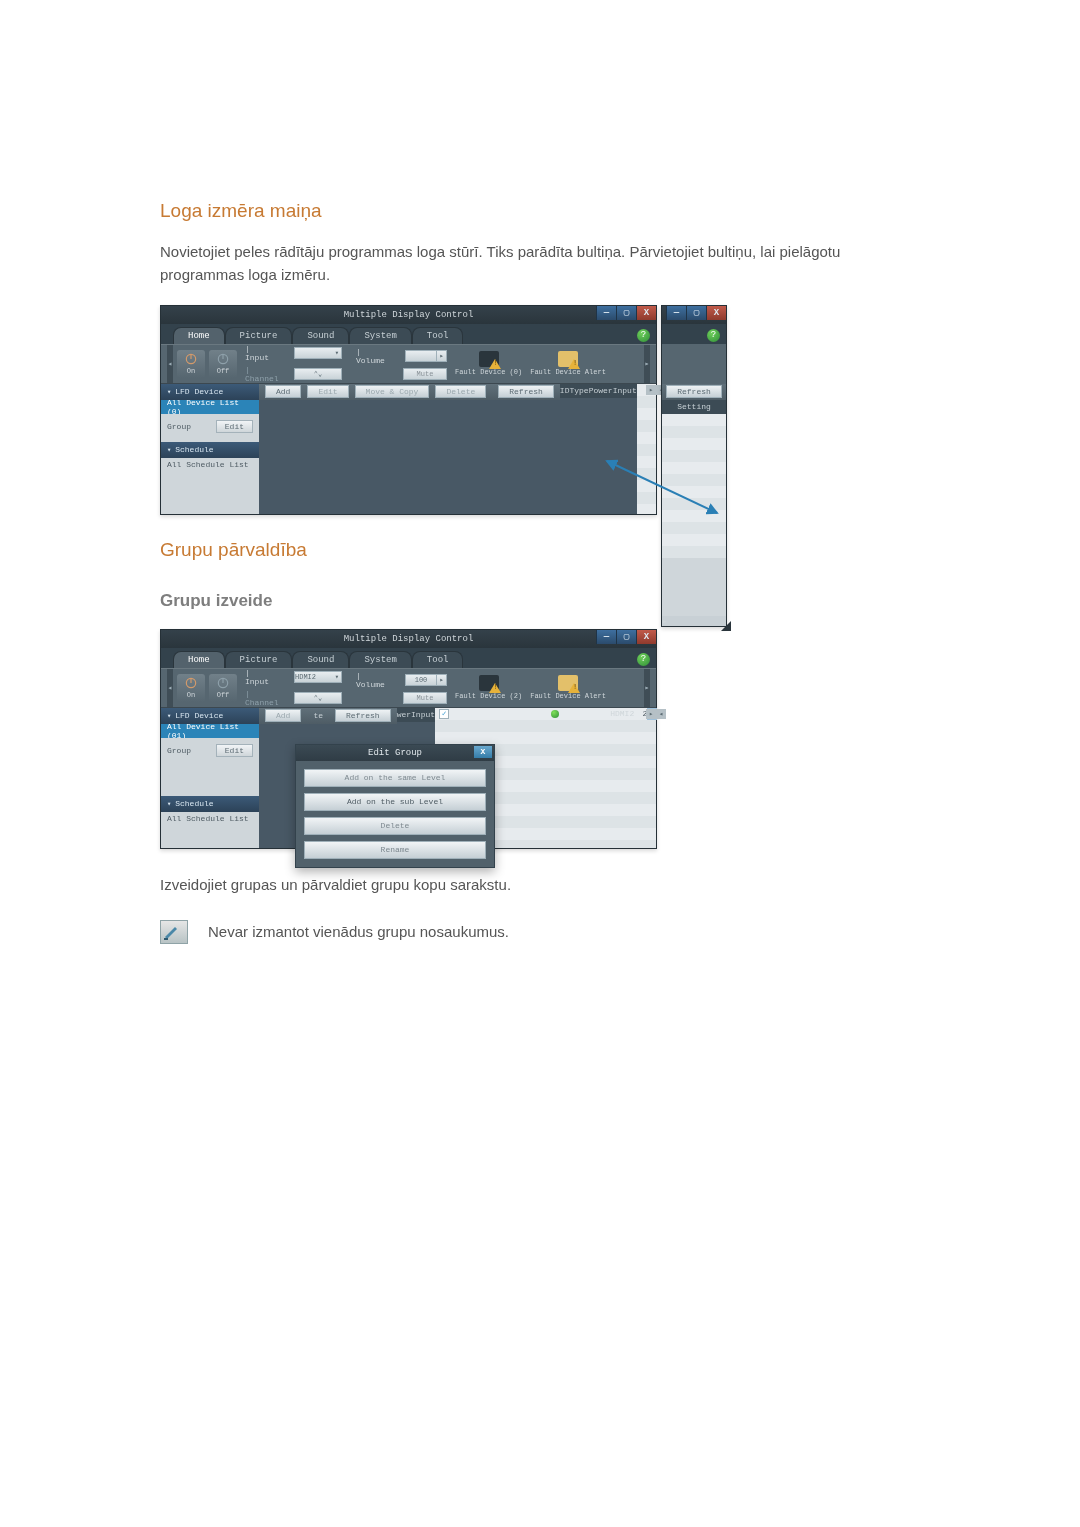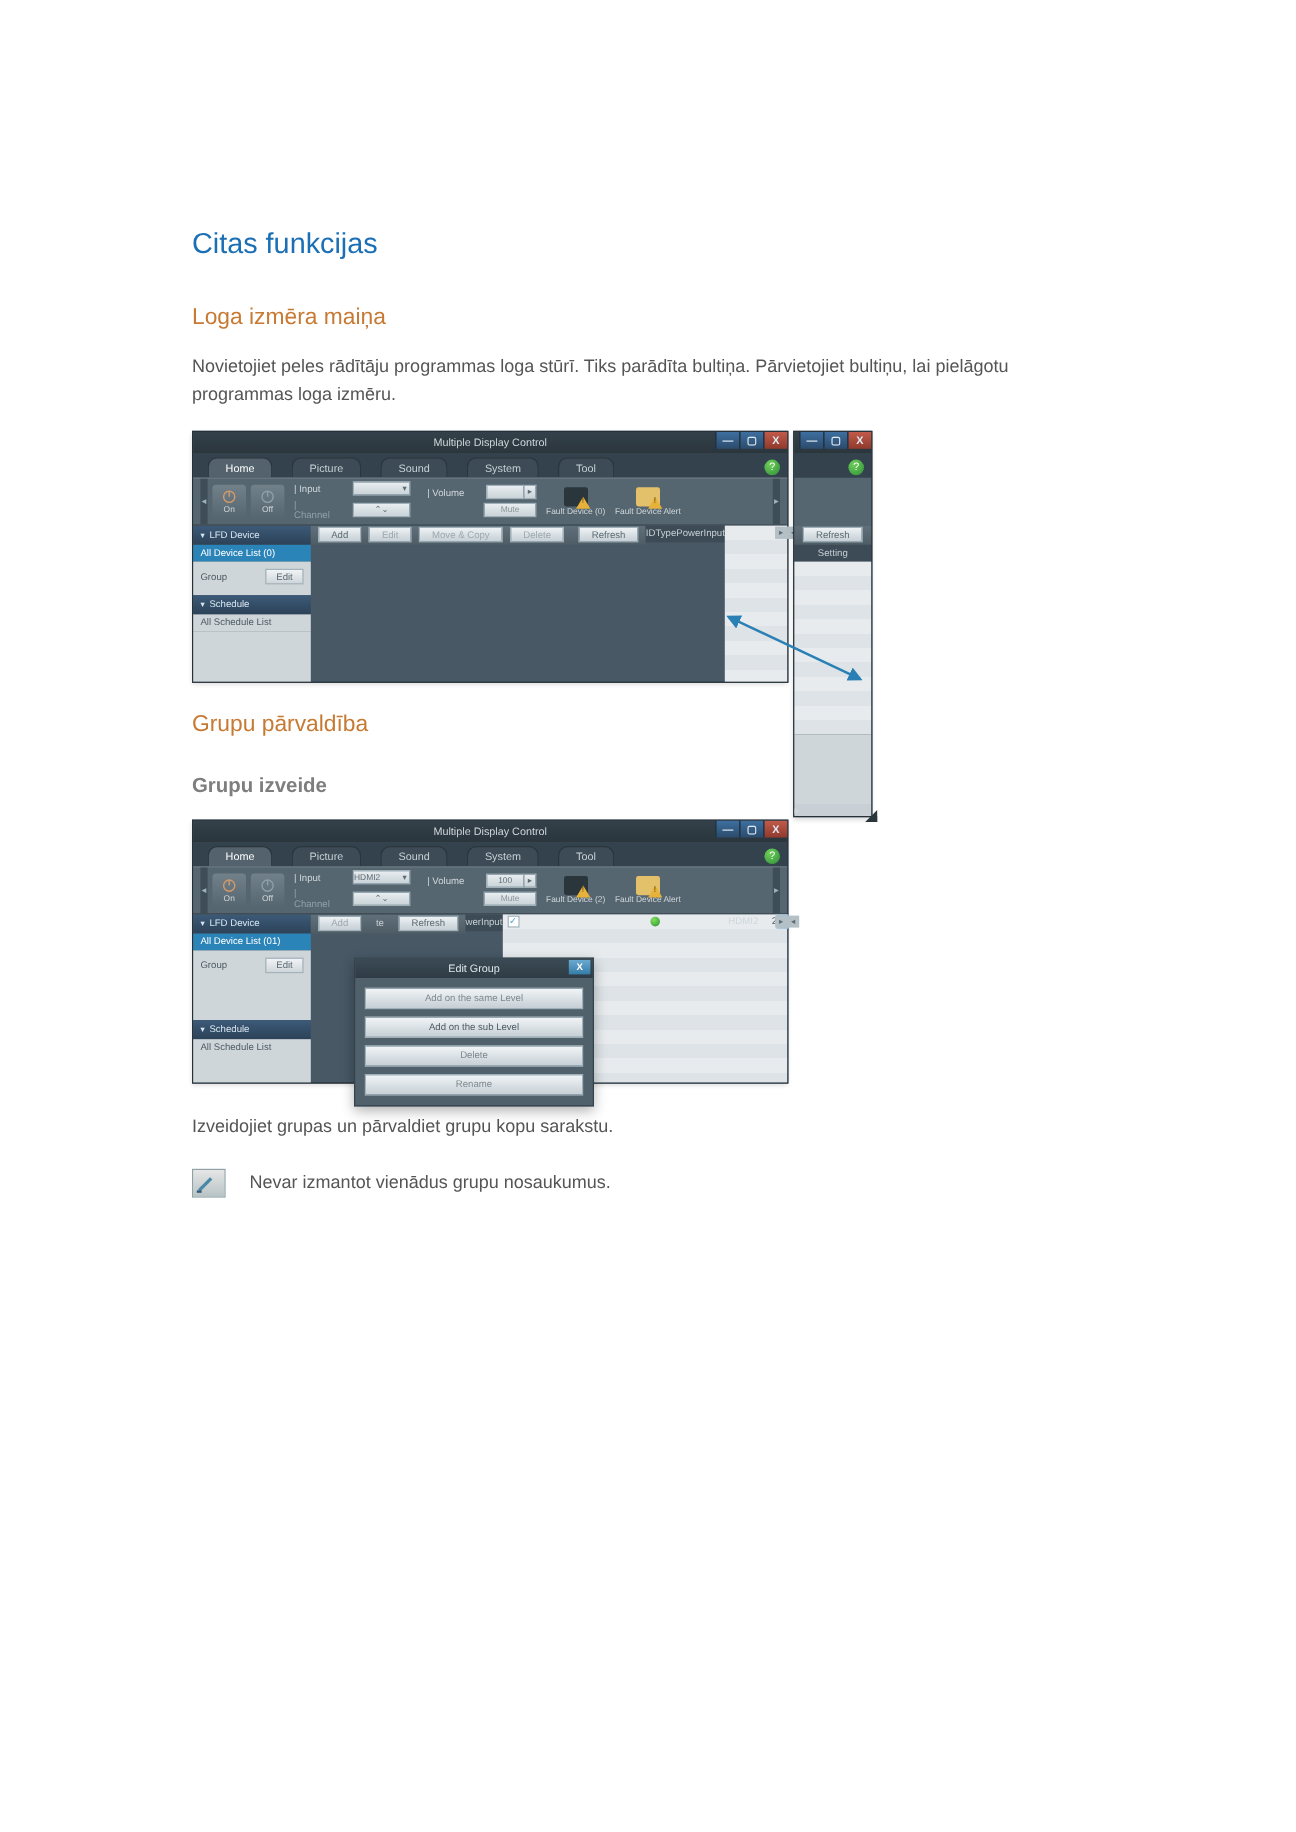--- a/index.html
+++ b/index.html
@@ -12,32 +12,33 @@
   .note-row { display: flex; align-items: center; gap: 20px; margin-top: 24px; }
   .note-icon { width: 28px; height: 24px; background: linear-gradient(#e6e6e6,#b8c3c5); border: 1px solid #8fa3a7; position: relative; }
   .note-icon svg { position: absolute; top: 2px; left: 2px; }
 
   
   .app-frame { position: relative; width: 497px; margin: 4px 0 24px 0; }
   .app-window {
     width: 497px; background: #485865; border: 1px solid #253037;
     font-size: 9px; color: #cfd6da;
     box-shadow: 0 2px 4px rgba(0,0,0,0.15);
+    font-family: Liberation Mono, monospace;
   }
   .titlebar { height: 18px; background: linear-gradient(#34414a,#2a353c);
     display: flex; align-items: center; justify-content: center; position: relative; color: #cfd6da; font-size: 9px; }
   .winbtns { position: absolute; right: 0; top: 0; display: flex; }
   .winbtn { width: 20px; height: 14px; background: linear-gradient(#3e6f9f,#2b4b6c);
     border-left: 1px solid #1f3447; display: flex; align-items: center; justify-content: center;
     color: #dfeaf2; font-weight: bold; font-size: 9px; }
   .winbtn.close { background: linear-gradient(#c15a4a,#8f3a2d); }
   .help-dot { position: absolute; right: 6px; top: 5px; width: 13px; height: 13px; border-radius: 50%;
     background: radial-gradient(circle at 35% 30%, #6fcf5a, #2f8f38); color: #fff; font-size: 9px;
     display: flex; align-items: center; justify-content: center; }
-  .tabs-row { height: 20px; background: #33424c; display: flex; align-items: flex-end; padding: 0 12px; gap: 16px; position: relative; }
+  .tabs-row { height: 20px; background: #33424c; display: flex; align-items: flex-end; padding: 0 12px; gap: 0; position: relative; }
   .tab { padding: 3px 14px; font-size: 9px; color: #c7d0d5; background: #3c4b55; border-top-left-radius: 8px; border-top-right-radius: 8px; border: 1px solid #2a353c; border-bottom: none; }
   .tab.active { background: #53626c; color: #fff; }
 
   .toolbar { height: 40px; background: #566670; display: flex; align-items: center; padding: 0 6px; gap: 4px; border-top: 1px solid #6a7880; border-bottom: 1px solid #3c4850; position: relative; }
   .pager { width: 6px; height: 38px; background: #3f4d56; display: flex; align-items: center; justify-content: center; color: #9fb0b9; font-size: 8px; }
   .pwrbtn { width: 28px; height: 28px; border-radius: 3px; background: linear-gradient(#718089,#566670);
     display: flex; flex-direction: column; align-items: center; justify-content: center; gap: 1px; color: #cfd6da; font-size: 7px; }
   .pwrbtn svg { width: 14px; height: 14px; }
   .field-col { display: flex; flex-direction: column; gap: 3px; margin-left: 4px; }
   .frow { display: flex; align-items: center; gap: 17px; }
@@ -111,21 +112,20 @@
   .led { width: 8px; height: 8px; border-radius: 50%; background: radial-gradient(circle at 35% 30%, #7fe058, #2f8f38); }
   .rowlabel { position: absolute; right: 4px; top: 0; height: 12px; font-size: 8px; color: #4e5b63; display: flex; align-items: center; gap: 24px; }
   .rowlabel .num { color: #4e5b63; }
   .grid2-overlayR { position: absolute; right: -1px; top: 0; width: 10px; height: 12px; background: #9fc1db; }
 </style>
 </head>
 <body>
 
 <div class="page">
 
-  <h1>Citas funkcijas</h1>
 
   <h2>Loga izmēra maiņa</h2>
   <p>Novietojiet peles rādītāju programmas loga stūrī. Tiks parādīta bultiņa. Pārvietojiet bultiņu, lai pielāgotu programmas loga izmēru.</p>
 
   <div class="app-frame">
     <div class="app-window">
       <div class="titlebar">
         <span>Multiple Display Control</span>
         <div class="winbtns">
           <div class="winbtn">—</div>

